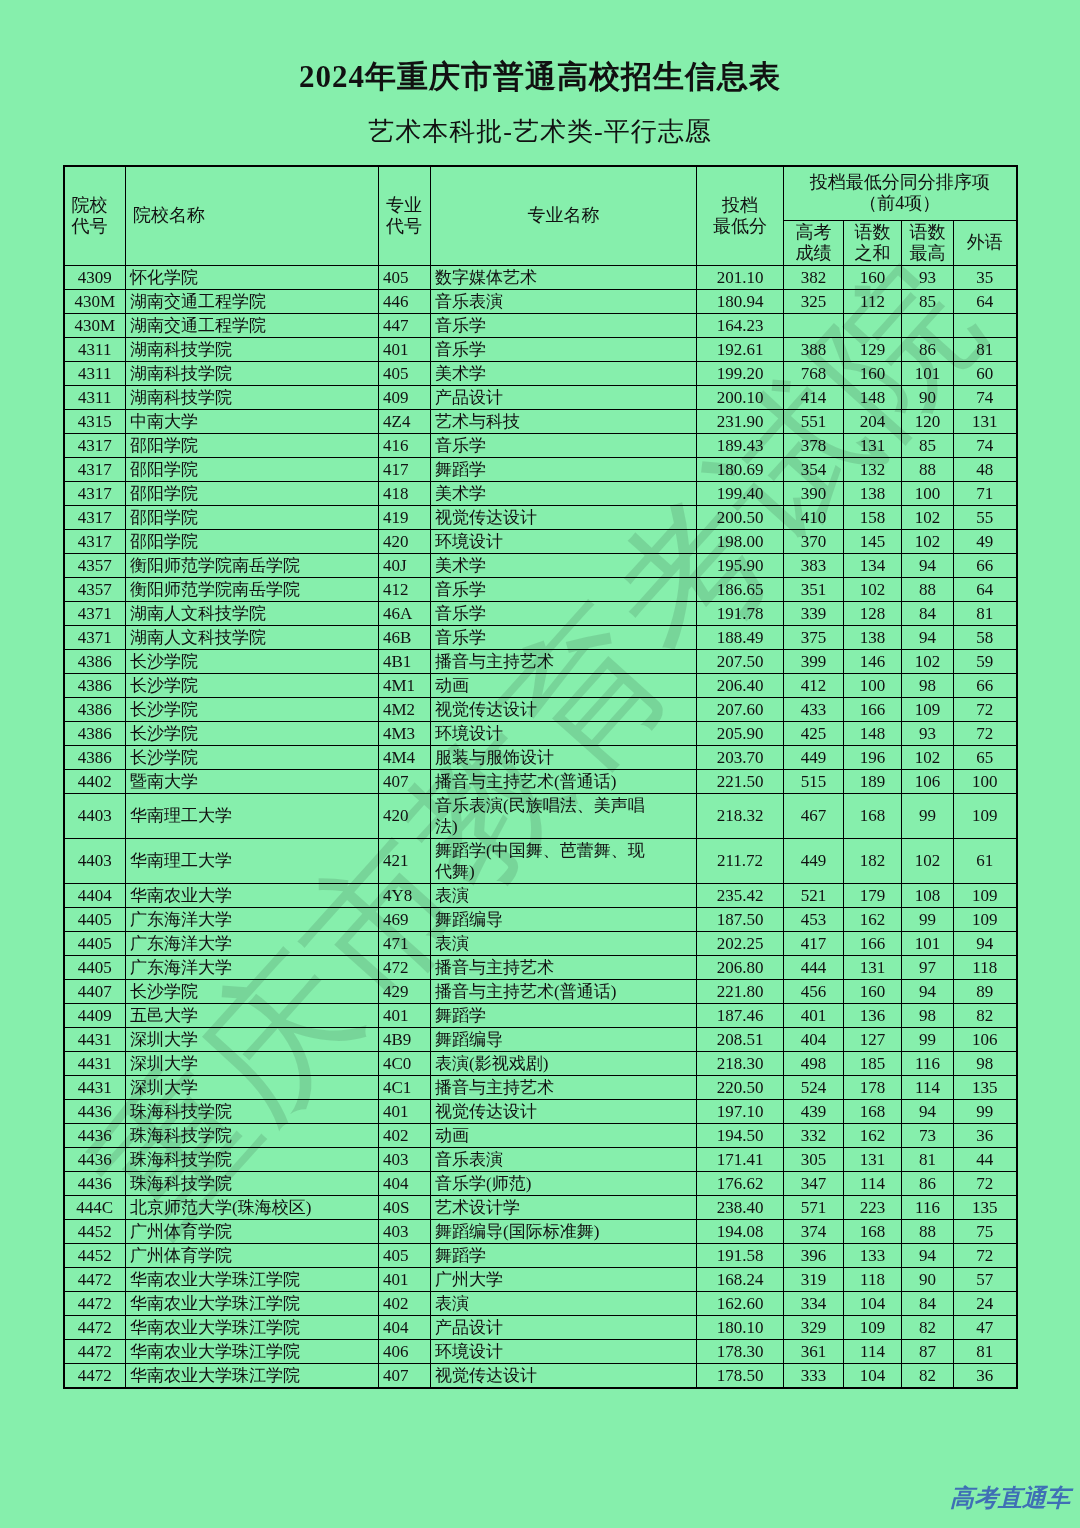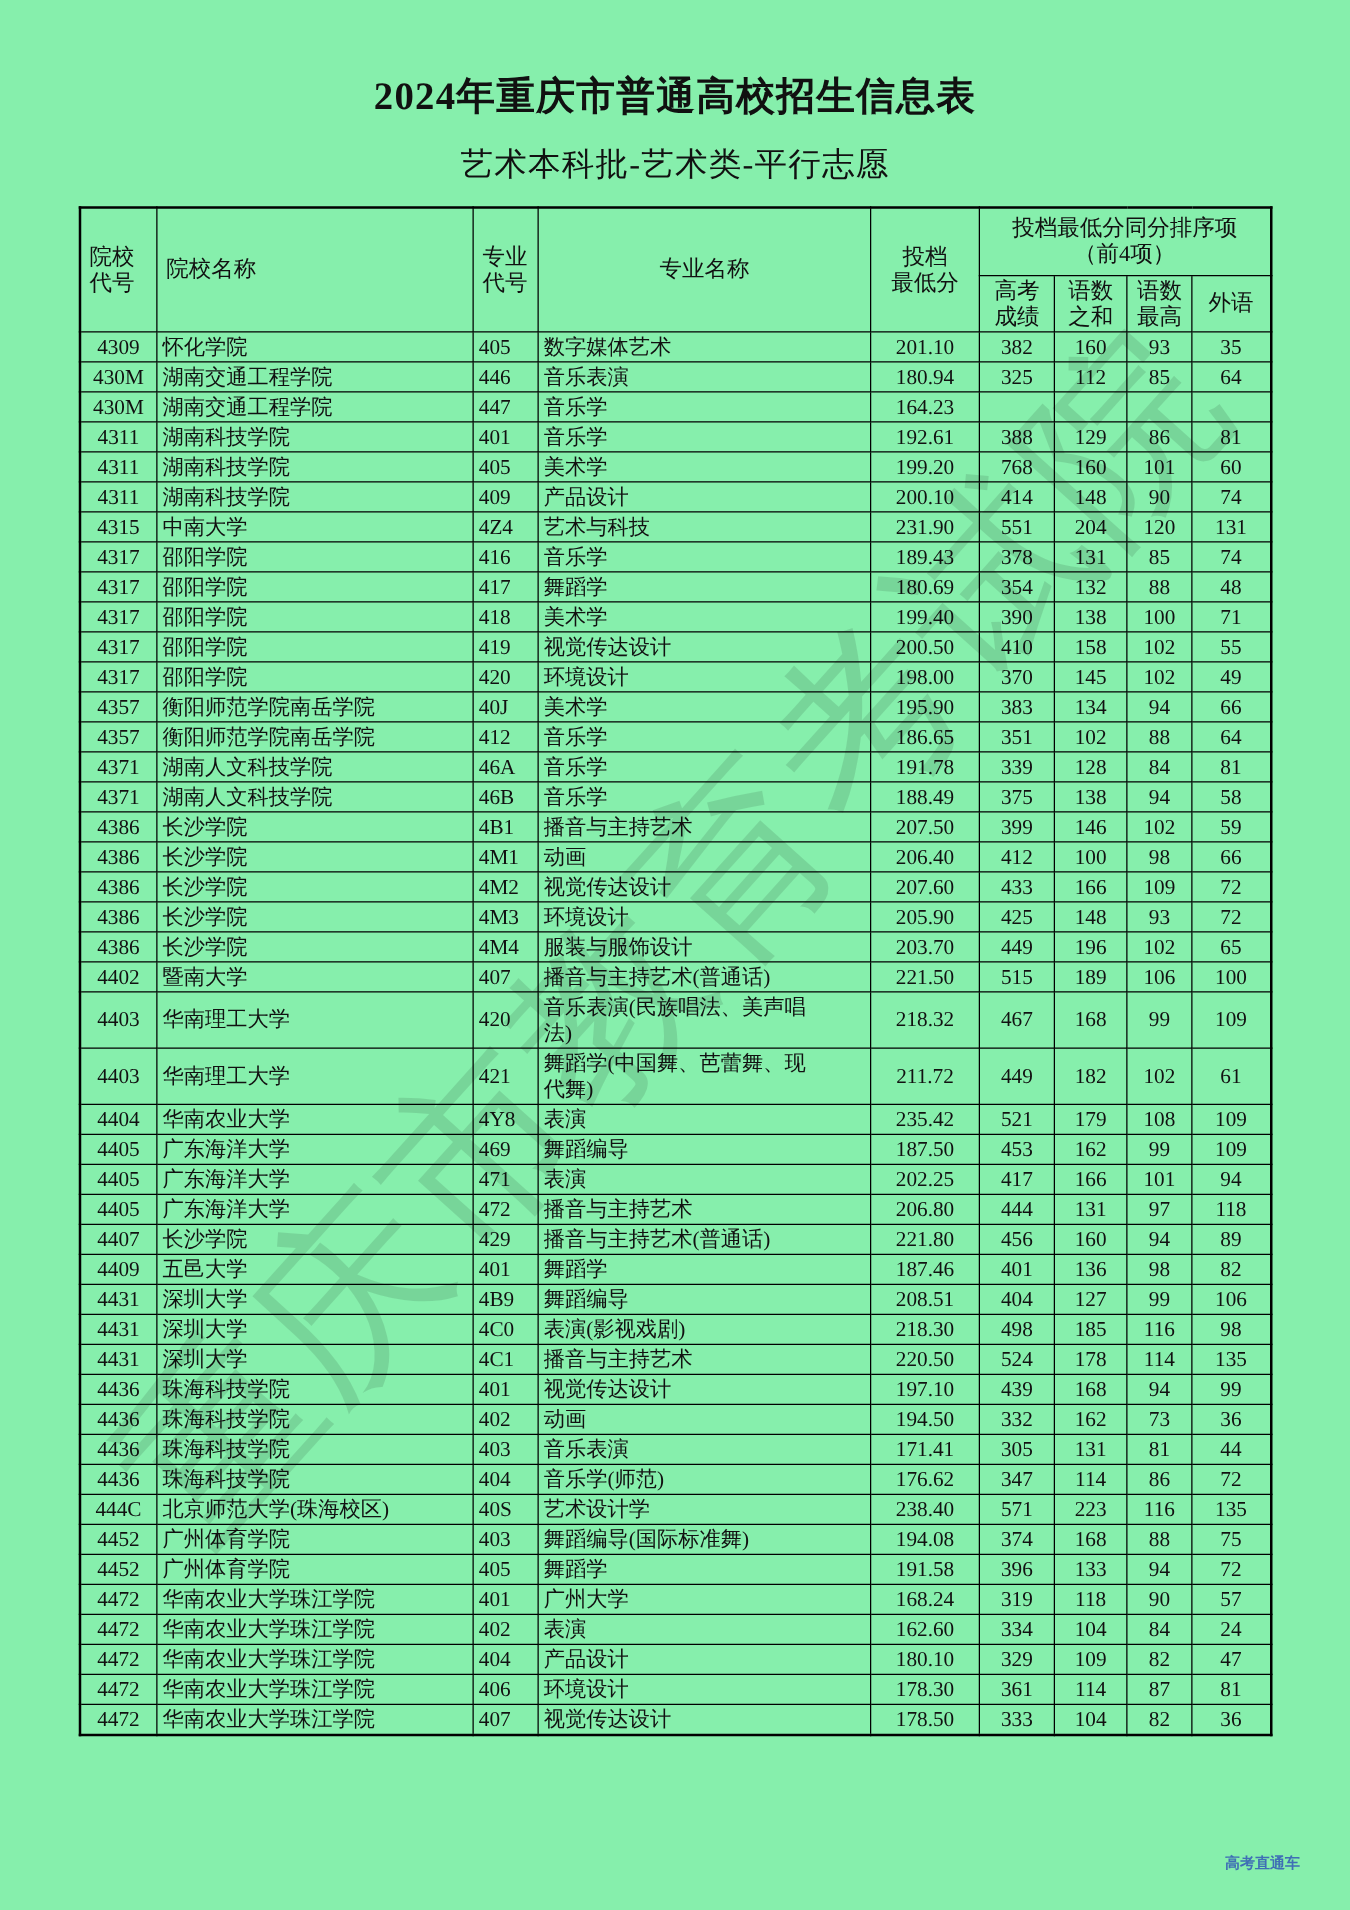--- a/index.html
+++ b/index.html
@@ -56,24 +56,25 @@
   td.major-name { white-space:pre-line; }
   .page-number {
     position:absolute;
     top:1432px; left:0;
     width:100%;
     text-align:center;
     font-size:19px;
   }
   .brand {
     position:absolute;
-    top:1482px; right:40px;
-    font-size:12px;
+    top:1482px; right:10px;
+    font-size:24px;
     font-weight:bold;
     font-family:"Liberation Sans","DejaVu Sans",sans-serif;
+    font-style:italic;
   }
   .watermark {
     position:absolute;
     left:50%; top:49%;
     transform:translate(-50%,-50%) rotate(-48deg);
     font-size:150px;
     letter-spacing:4px;
     white-space:nowrap;
     color:#000;
     opacity:0.10;

